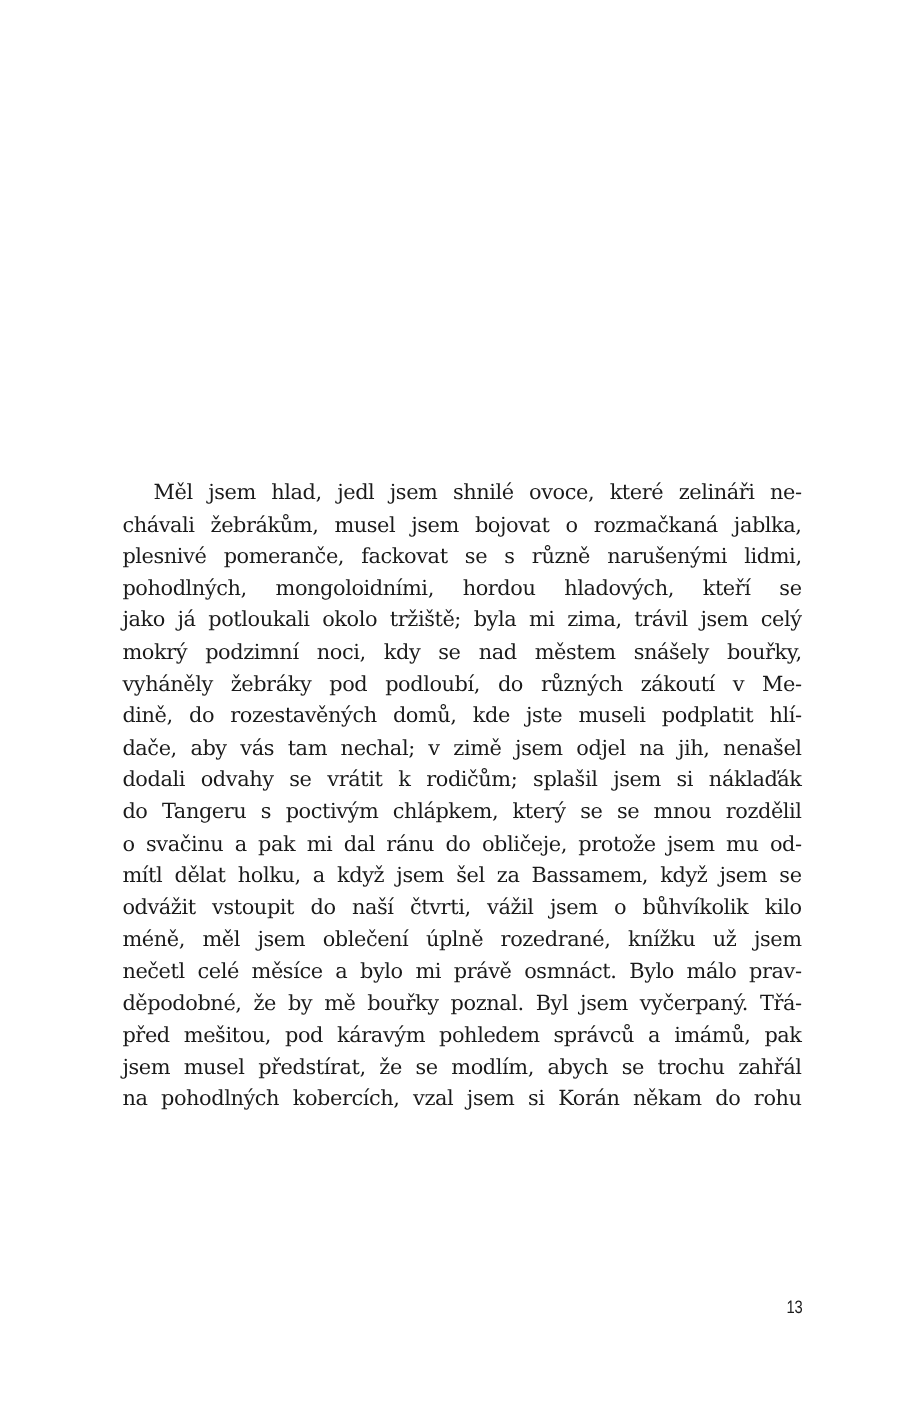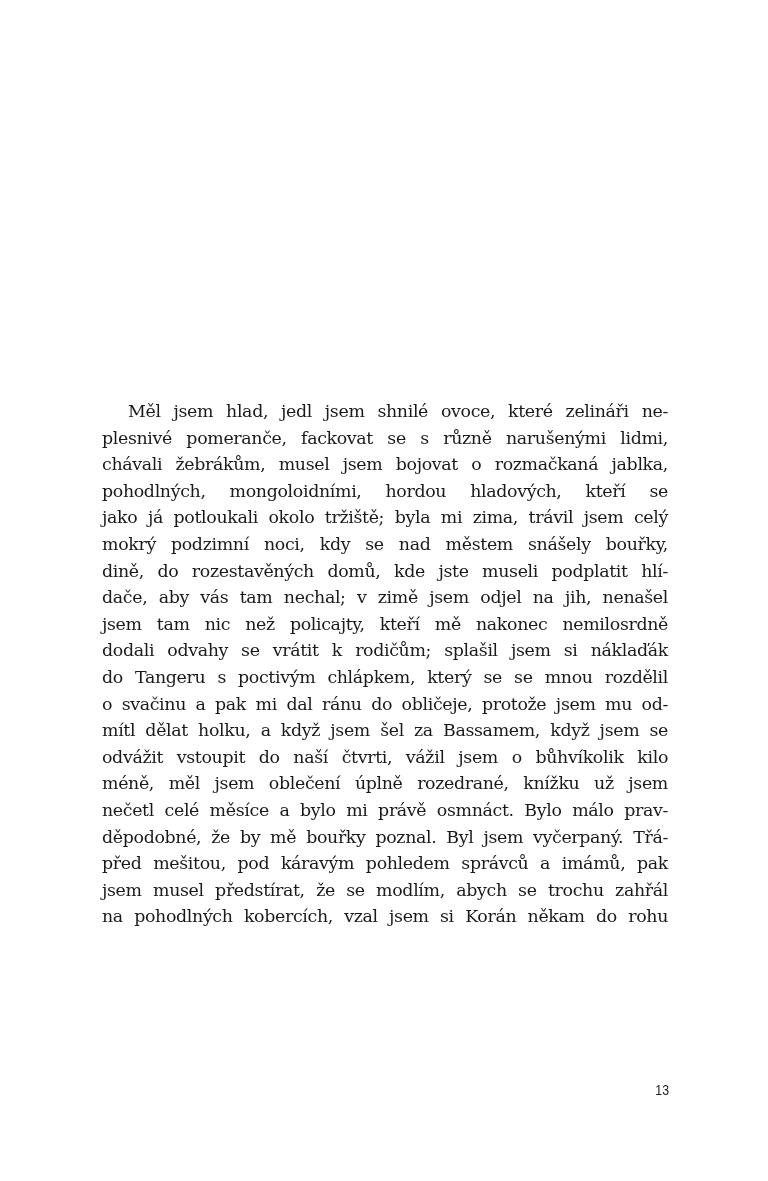--- a/index.html
+++ b/index.html
@@ -59,28 +59,28 @@
       transform: scaleX(0.82);
       transform-origin: right center;
     }
   </style>
 </head>
 <body>
 
 <div class="page">
   <div class="text-block">
     <span class="line first">Měl jsem hlad, jedl jsem shnilé ovoce, které zelináři ne-</span>
+    <span class="line">chávali žebrákům, musel jsem bojovat o rozmačkaná jablka,</span>
     <span class="line">plesnivé pomeranče, fackovat se s různě narušenými lidmi,</span>
-    <span class="line">chávali žebrákům, musel jsem bojovat o rozmačkaná jablka,</span>
     <span class="line">pohodlných, mongoloidními, hordou hladových, kteří se</span>
     <span class="line">jako já potloukali okolo tržiště; byla mi zima, trávil jsem celý</span>
     <span class="line">mokrý podzimní noci, kdy se nad městem snášely bouřky,</span>
+    <span class="line">vyháněly žebráky pod podloubí, do různých zákoutí v Me-</span>
     <span class="line">dině, do rozestavěných domů, kde jste museli podplatit hlí-</span>
     <span class="line">dače, aby vás tam nechal; v zimě jsem odjel na jih, nenašel</span>
-    <span class="line">jsem tam nic než policajty, kteří mě nakonec nemilosrdně</span>
     <span class="line">dodali odvahy se vrátit k rodičům; splašil jsem si náklaďák</span>
     <span class="line">do Tangeru s poctivým chlápkem, který se se mnou rozdělil</span>
     <span class="line">o svačinu a pak mi dal ránu do obličeje, protože jsem mu od-</span>
     <span class="line">mítl dělat holku, a když jsem šel za Bassamem, když jsem se</span>
     <span class="line">odvážit vstoupit do naší čtvrti, vážil jsem o bůhvíkolik kilo</span>
     <span class="line">méně, měl jsem oblečení úplně rozedrané, knížku už jsem</span>
     <span class="line">nečetl celé měsíce a bylo mi právě osmnáct. Bylo málo prav-</span>
     <span class="line">děpodobné, že by mě bouřky poznal. Byl jsem vyčerpaný. Třá-</span>
     <span class="line">před mešitou, pod káravým pohledem správců a imámů, pak</span>
     <span class="line">jsem musel předstírat, že se modlím, abych se trochu zahřál</span>

